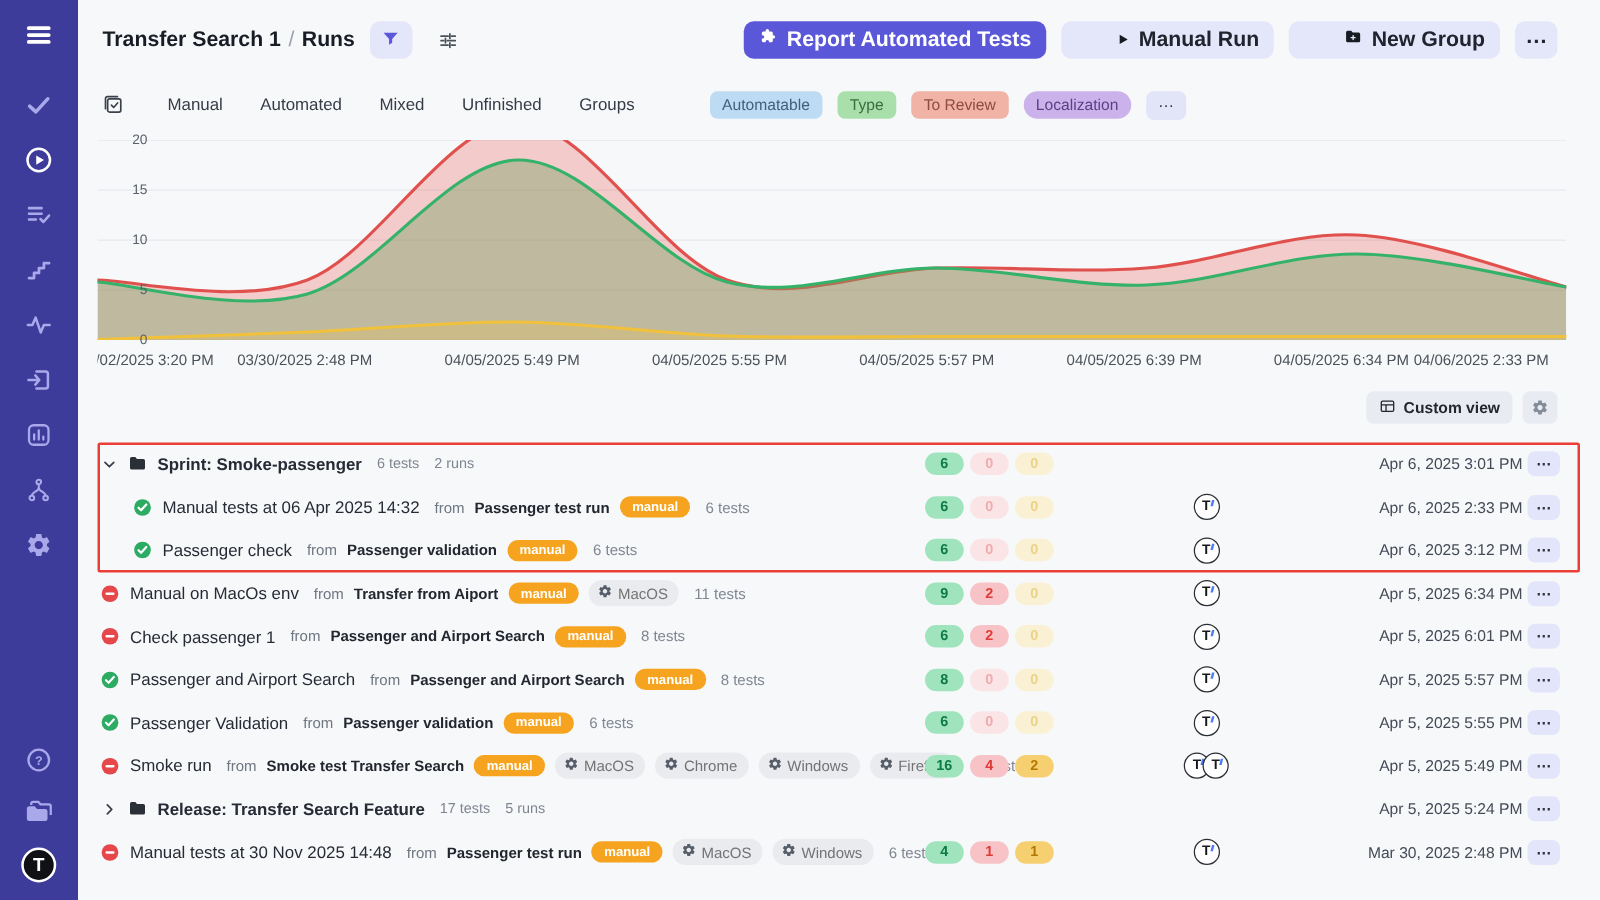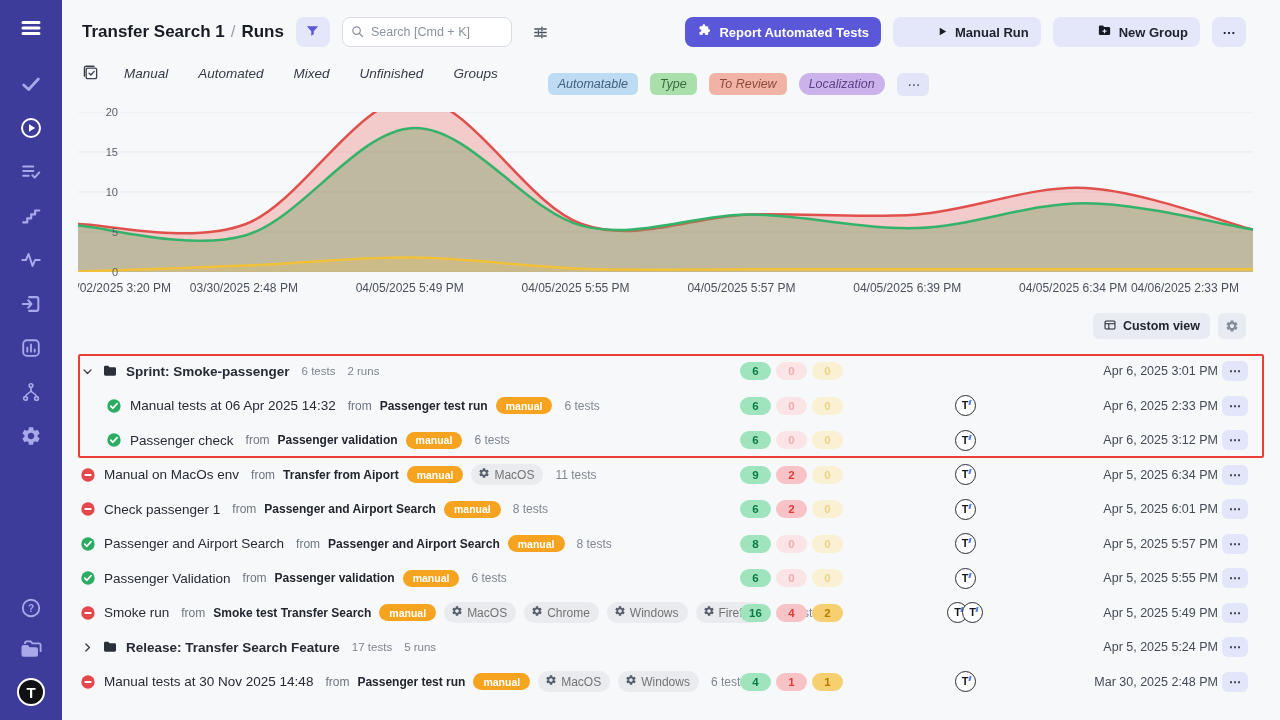--- a/index.html
+++ b/index.html
@@ -24,27 +24,27 @@
   .crumbs .sep { color:#9aa1ac; font-weight:400; padding:0 6px; }
   .icon-btn { height:30px; min-width:34px; border:none; border-radius:8px; background:#e4e6fa;
               display:flex; align-items:center; justify-content:center; cursor:pointer; }
   .search-box { position:relative; }
   .search-box input { width:170px; height:30px; border:1px solid #d9dce3; border-radius:8px; background:#fff;
                       padding:0 8px 0 28px; font-size:12.5px; color:#3a414c; outline:none; font-family:inherit; }
   .search-box input::placeholder { color:#8b93a0; }
   .search-box .mag { position:absolute; left:8px; top:7px; }
   .ghost-icon { background:transparent; }
   .spacer { flex:1; }
-  .btn { height:30px; border:none; border-radius:8px; padding:0 12px; font-size:13px; font-weight:600;
+  .btn { height:30px; border:none; border-radius:8px; padding:0 12px; font-size:17px; font-weight:600;
          display:flex; align-items:center; gap:7px; cursor:pointer; font-family:inherit; white-space:nowrap; }
   .btn.primary { background:#5a57d8; color:#fff; }
   .btn.light { background:#e4e6fa; color:#20242e;padding-left:44px; }
   .btn.square { padding:0; width:34px; justify-content:center; font-weight:700; }
 
-  .tabsrow { height:40px; display:flex; padding:0 20px; gap:2px;font-style:italic; }
+  .tabsrow { height:40px; display:flex; align-items:center; padding:0 20px; gap:12px; }
   .tabsrow .selall { margin-right:22px; display:flex; cursor:pointer; }
   .tab { font-size:13.5px; font-weight:500; color:#353b47; margin-right:30px; cursor:pointer; }
   .tags { display:flex; gap:12px; margin-left:18px; align-items:center; }
   .tag { font-size:12.5px; font-weight:500; padding:4px 10px; border-radius:6px; cursor:pointer; white-space:nowrap; }
 
   
   .chart-wrap { margin:8px 27px 0 16px; }
   .plot { position:relative; width:1175px; height:160px; }
   .plot svg { position:absolute; inset:0; overflow:hidden; }
   .ylabels { position:absolute; left:14px; top:0; width:26px; height:100%; }
@@ -178,27 +178,20 @@
 
   <div class="topbar">
     <div class="crumbs">
       <span>Transfer Search 1</span><span class="sep">/</span><span>Runs</span>
     </div>
     <button class="icon-btn">
       <span><svg width="15" height="15" viewBox="0 0 24 24">
             <path d="M3 5h18l-7 8v5l-4 2.5V13L3 5z" fill="#5a57d8"></path>
           </svg></span>
     </button>
-    <div class="search-box">
-      <span class="mag"><svg width="15" height="15" viewBox="0 0 24 24">
-            <circle cx="10.5" cy="10.5" r="6" stroke="#8b93a0" stroke-width="2" fill="none"></circle>
-            <path d="M15.5 15.5L20 20" stroke="#8b93a0" stroke-width="2" stroke-linecap="round"></path>
-          </svg></span>
-      <input type="text" placeholder="Search [Cmd + K]" style="">
-    </div>
     <button class="icon-btn ghost-icon">
       <svg width="17" height="17" viewBox="0 0 24 24" fill="none" stroke="#4a515c" stroke-width="2" stroke-linecap="round">
           <path d="M4 7h8M16 7h4M4 12h3M11 12h9M4 17h8M16 17h4"></path>
           <path d="M14 4.5v5M9 9.5v5M14 14.5v5"></path>
         </svg>
     </button>
     <div class="spacer"></div>
     <button class="btn primary">
       <span><svg width="15" height="15" viewBox="0 0 24 24">
             <path d="M11 2a2.2 2.2 0 0 0-2.2 2.2V5H6a2 2 0 0 0-2 2v2.8h.8a2.2 2.2 0 1 1 0 4.4H4V17a2 2 0 0 0 2 2h2.8v-.8a2.2 2.2 0 1 1 4.4 0v.8H16a2 2 0 0 0 2-2v-2.8h.8a2.2 2.2 0 1 0 0-4.4H18V7a2 2 0 0 0-2-2h-2.8v-.8A2.2 2.2 0 0 0 11 2z" fill="#ffffff"></path>

